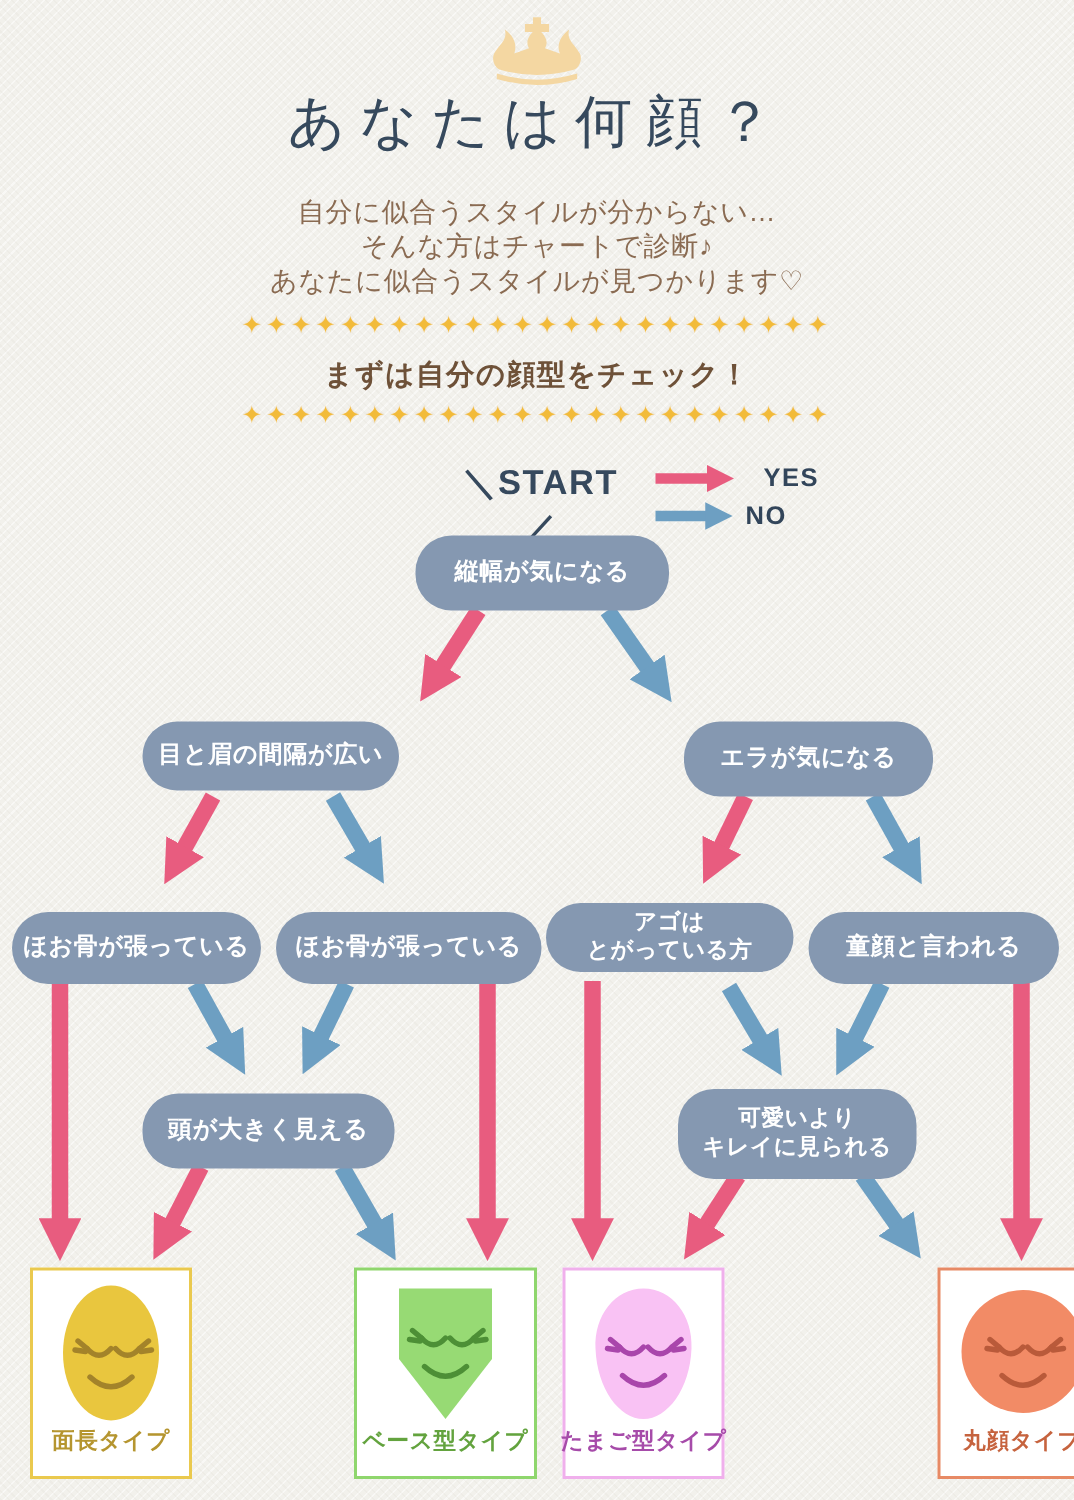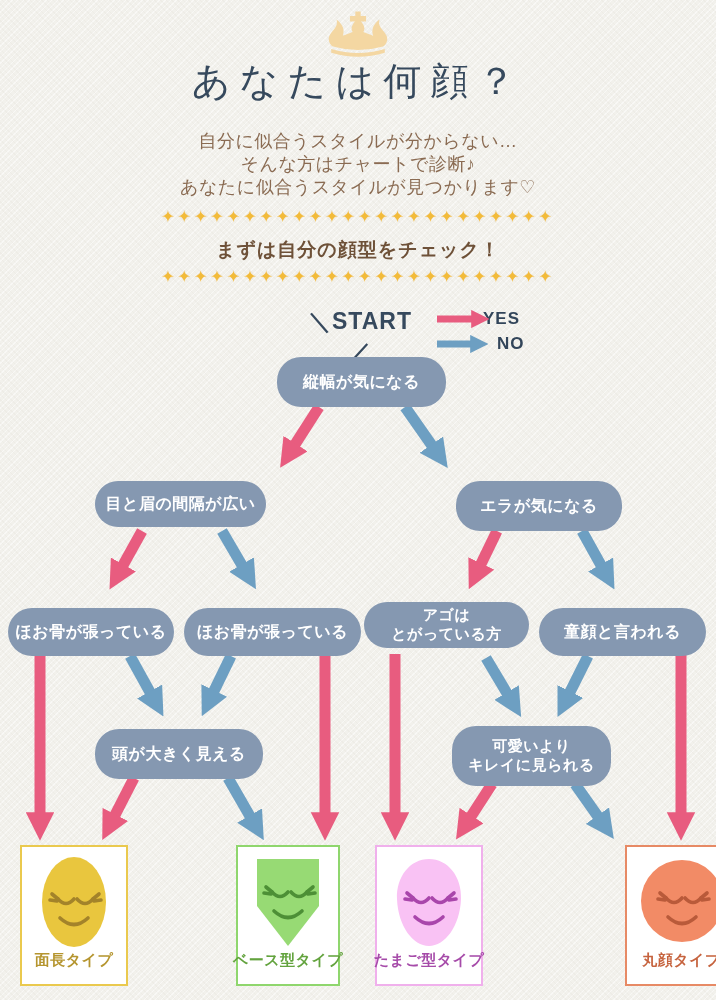--- a/index.html
+++ b/index.html
@@ -18,21 +18,21 @@
   .intro-line{font-size:18px;line-height:23px;color:var(--intro-text);letter-spacing:0.5px;}
   #intro{top:130px;}
   .sparkles{font-size:16px;letter-spacing:3px;color:var(--sparkle);text-shadow:0 0 1px rgba(240,160,40,0.5);}
   #sparkle-top{top:207px;}
   #emphasis{top:237px;font-size:19px;font-weight:bold;color:var(--emphasis-text);letter-spacing:1px;}
   #sparkle-bottom{top:267px;}
 
   
   #start-label{left:300px;top:306px;width:120px;text-align:center;font-size:23px;font-weight:bold;letter-spacing:1px;color:var(--title);}
   .legend-label{font-size:17px;font-weight:bold;color:var(--legend-text);letter-spacing:1px;}
-  #yes-label{left:483px;top:309px;}
+  #yes-label{left:509px;top:309px;}
   #no-label{left:497px;top:334px;}
 
   
   .qnode{position:absolute;background:var(--node-bg);color:var(--node-text);
     font-weight:bold;font-size:16px;line-height:1.3;border-radius:24px;
     display:flex;align-items:center;justify-content:center;text-align:center;
     white-space:pre-line;letter-spacing:0.5px;font-family:Liberation Serif, serif;}
   .qnode.small{font-size:15px;}
   #n-root{left:277px;top:357px;width:169px;height:50px;}
   #n-eyebrow{left:95px;top:481px;width:171px;height:46px;}
@@ -53,21 +53,21 @@
   .head-yes{fill:var(--yes);} .head-no{fill:var(--no);}
 
   
   .result-box{position:absolute;top:845px;height:141px;background:#fff;border:2px solid #ef4444;
     box-sizing:border-box;display:flex;flex-direction:column;align-items:center;}
   .face{margin-top:7px;width:88px;height:96px;flex:none;}
   .features{fill:none;stroke-width:3.6;stroke-linecap:round;}
   .result-label{font-size:15px;font-weight:bold;white-space:nowrap;margin-top:1px;letter-spacing:0.5px;}
   #rb-long{left:20px;width:108px;border-color:var(--long-border);}
   #rb-long .shape{fill:var(--long-face);} #rb-long .features{stroke:var(--long-feature);} #rb-long .result-label{color:var(--long-text);}
-  #rb-base{left:236px;width:104px;border-color:var(--base-border);}
+  #rb-base{left:236px;width:122px;border-color:var(--base-border);}
   #rb-base .shape{fill:var(--base-face);} #rb-base .features{stroke:var(--base-feature);} #rb-base .result-label{color:var(--base-text);}
   #rb-egg{left:375px;width:108px;border-color:var(--egg-border);}
   #rb-egg .shape{fill:var(--egg-face);} #rb-egg .features{stroke:var(--egg-feature);} #rb-egg .result-label{color:var(--egg-text);}
   #rb-round{left:625px;width:113px;border-color:var(--round-border);}
   #rb-round .shape{fill:var(--round-face);} #rb-round .features{stroke:var(--round-feature);} #rb-round .result-label{color:var(--round-text);}
 </style>
 </head>
 <body>
 
 <div id="canvas">

